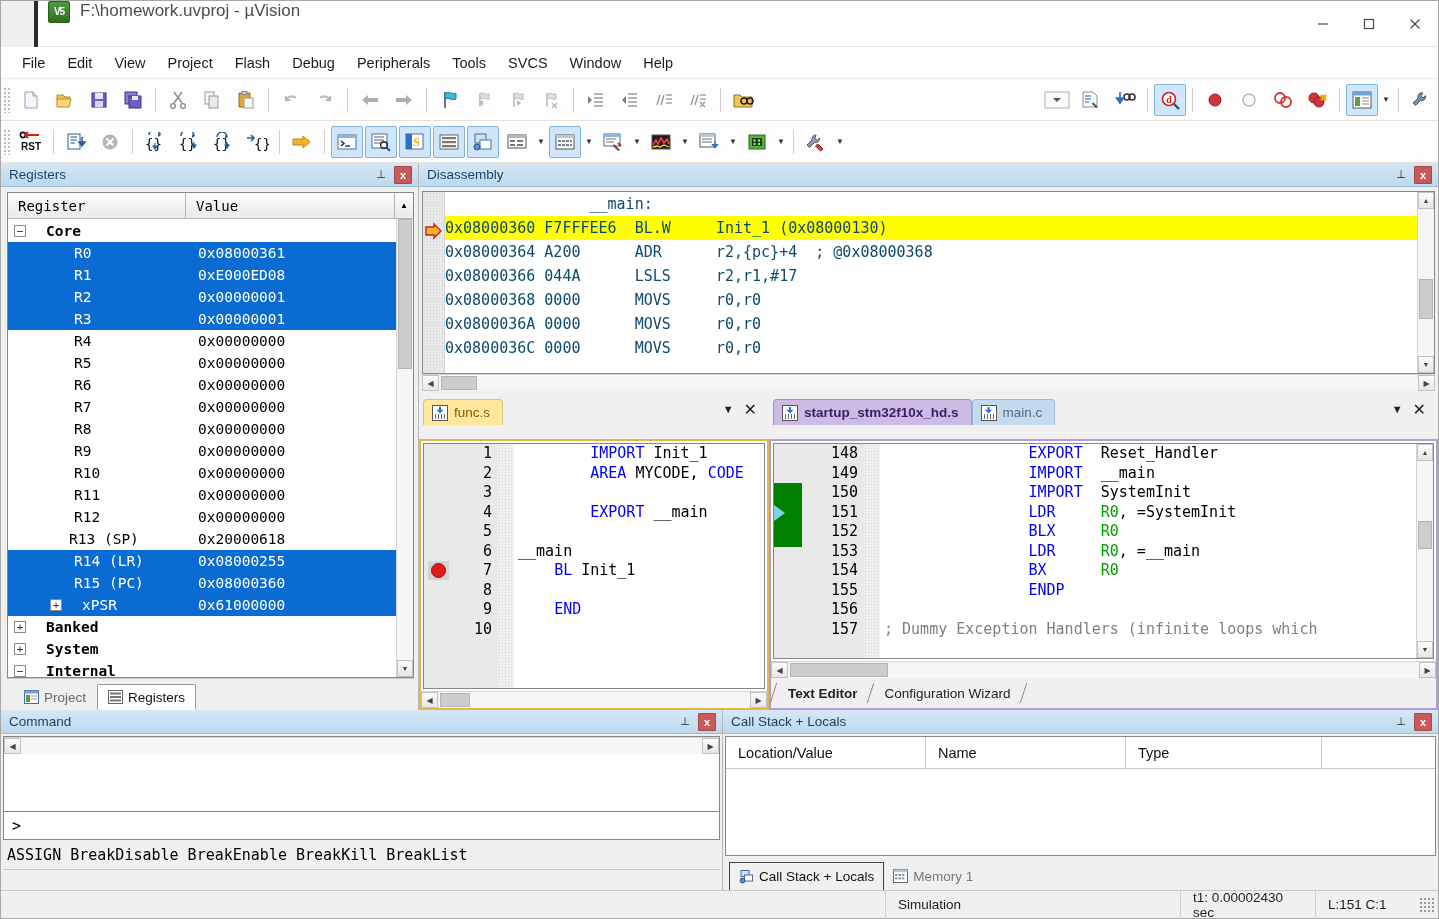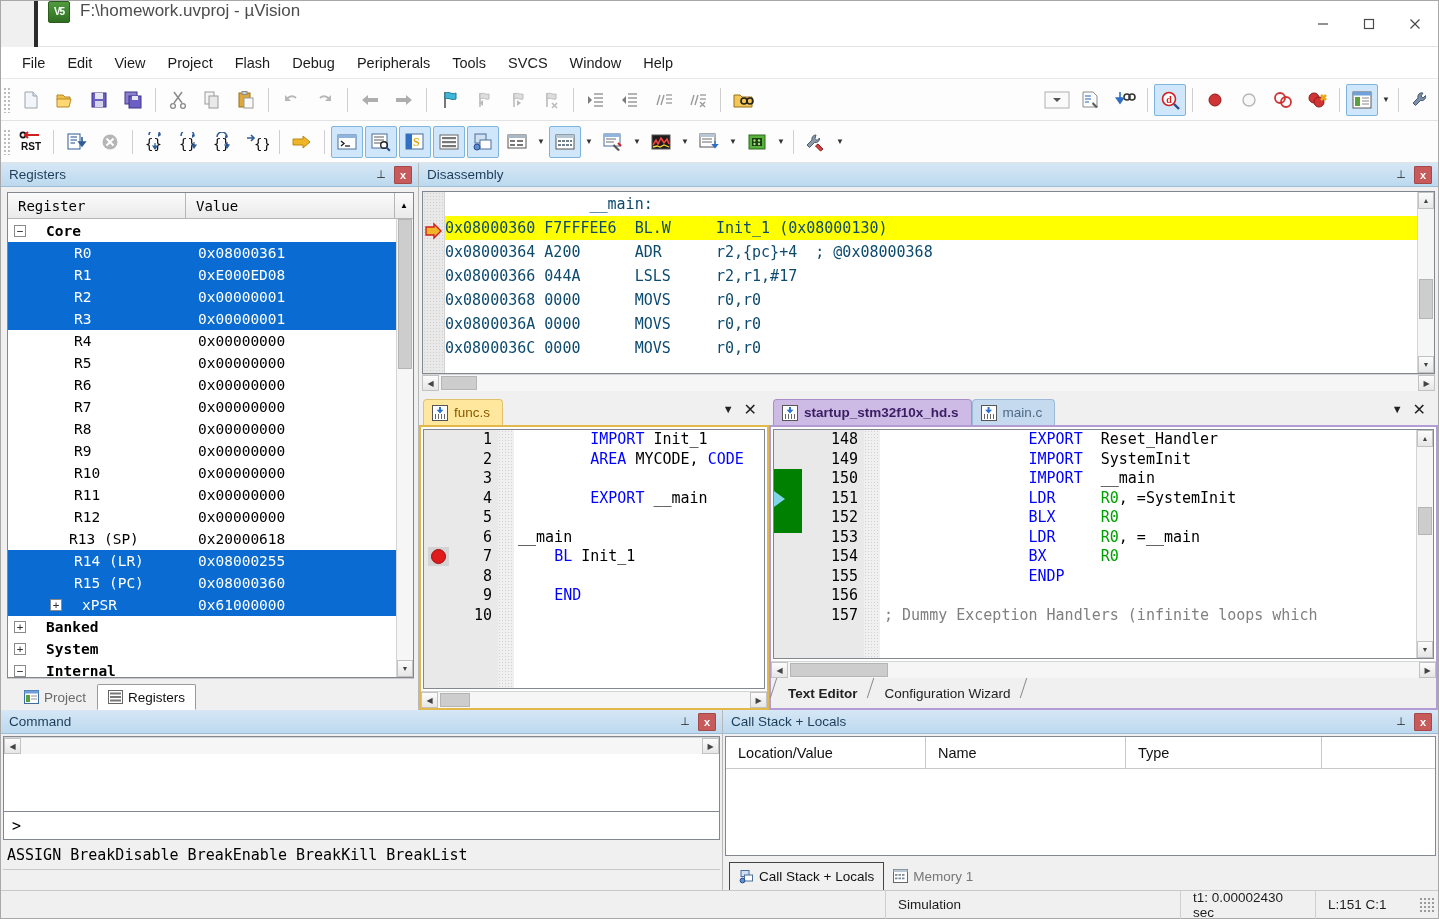--- a/index.html
+++ b/index.html
@@ -191,21 +191,21 @@
   .pc-arrow { position: absolute; left: 2px; top: 30px; }
   .disasm-vsb { flex:0 0 17px; display:flex; flex-direction:column; background:#f0f0f0; border-left:1px solid #d4d4d4;}
   .hscroll { flex: 0 0 17px; display: flex; background: #f0f0f0; border-top:1px solid #d4d4d4;}
   .hs-btn { flex:0 0 17px; background:linear-gradient(#fcfcfc,#e6e6e6); border:1px solid #c2c2c2;
     display:flex;align-items:center;justify-content:center;font-size:8px;color:#444;}
   .hs-track { flex:1 1 auto; background:#f6f6f6; position:relative;}
   .hs-thumb { position:absolute; top:1px; bottom:1px; background:#cdcdcd; border:1px solid #b5b5b5;}
 
   
   .editors { flex: 1 1 auto; display: flex; min-height: 0; }
-  .ed { display: flex; flex-direction: column; min-width: 0; min-height:0; }
+  .ed { display: flex; flex-direction: column; min-width: 0; min-height:0;gap:14px; }
   .ed.left  { flex: 0 0 350px; }
   .ed.right { flex: 1 1 auto; }
   .ed-tabrow { height: 32px; flex:0 0 32px; display: flex; align-items: flex-end; padding-left: 4px; background:#f0f0f0; }
   .ed-tab {
     height: 26px; display: flex; align-items: center; gap: 6px;
     padding: 0 12px 0 8px; font-size: 13.5px;
     border-radius: 4px 4px 0 0; position: relative;
   }
   .ed-tab.yellow { background: #ffe89e; border:1px solid #dfc26f; border-bottom:none; color:#8a5a00;}
   .ed-tab.purple { background: #cdbbe6; border:1px solid #a98fca; border-bottom:none; color:#3b1d63; font-weight:bold;}
@@ -237,21 +237,21 @@
   .kw { color: #0000ff; }
   .reg-g { color: #00a000; }
   .cmt { color: #808080; }
   .ed-vsb { flex:0 0 17px; display:flex; flex-direction:column; background:#f0f0f0; border-left:1px solid #d4d4d4;}
   .bp-dot { width: 15px; height: 15px; border-radius: 50%; background: #e01b1b; border:1px solid #9d0e0e;}
   .bp-cell { position:absolute; left:4px; display:flex; align-items:center; justify-content:center;
     width:21px; height:19px; background:#d4d4d4; }
   .green-bar { position:absolute; left:0; width:28px; background:#008000; }
   .green-arrow { position:absolute; left:0; width:0;height:0;
     border-top:8px solid transparent;border-bottom:8px solid transparent;border-left:11px solid #7fd4e8;}
-  .ed-bottabs { flex: 0 0 30px; display: flex; align-items: flex-start; background:#f0f0f0;
+  .ed-bottabs { flex: 0 0 30px; display: flex; align-items: center; background:#f0f0f0;
      font-size: 13.5px; padding-left: 2px; }
   .skewtab { display:flex; align-items:center; height:30px; position:relative; padding: 0 12px 0 14px; color:#222;}
   .skewtab.bold { font-weight: bold; }
   .skewsep { width:1px; height:20px; background:#888; transform: skewX(-18deg); }
 
   
   .cmd { flex: 0 0 722px; border-right: 1px solid #b8b8b8; }
   .cmd-body { flex-direction: column; background:#f0f0f0; padding: 2px; }
   .cmd-out { flex: 1 1 auto; min-height:0; display: flex; flex-direction:column; border:1px solid #828790; background:#fff;}
   .cmd-out-row { flex:1 1 auto; display:flex; min-height:0;}
@@ -982,22 +982,22 @@
                     <div class="eline">152</div>
                     <div class="eline">153</div>
                     <div class="eline">154</div>
                     <div class="eline">155</div>
                     <div class="eline">156</div>
                     <div class="eline">157</div>
                   </div>
                 <div class="ed-strip"></div>
                 <div class="ed-text" id="ed-right-text">
                     <div class="eline"><span>                </span><span class="kw">EXPORT</span><span>  Reset_Handler</span></div>
+                    <div class="eline"><span>                </span><span class="kw">IMPORT</span><span>  __main</span></div>
                     <div class="eline"><span>                </span><span class="kw">IMPORT</span><span>  SystemInit</span></div>
-                    <div class="eline"><span>                </span><span class="kw">IMPORT</span><span>  __main</span></div>
                     <div class="eline"><span>                </span><span class="kw">LDR</span><span>     </span><span class="reg-g">R0</span><span>, =SystemInit</span></div>
                     <div class="eline"><span>                </span><span class="kw">BLX</span><span>     </span><span class="reg-g">R0</span></div>
                     <div class="eline"><span>                </span><span class="kw">LDR</span><span>     </span><span class="reg-g">R0</span><span>, =__main</span></div>
                     <div class="eline"><span>                </span><span class="kw">BX</span><span>      </span><span class="reg-g">R0</span></div>
                     <div class="eline"><span>                </span><span class="kw">ENDP</span></div>
                     <div class="eline">&nbsp;</div>
                     <div class="eline"><span class="cmt">; Dummy Exception Handlers (infinite loops which</span></div>
                   </div>
                 <div class="ed-vsb">
                   <div class="sb-btn">▲</div>

